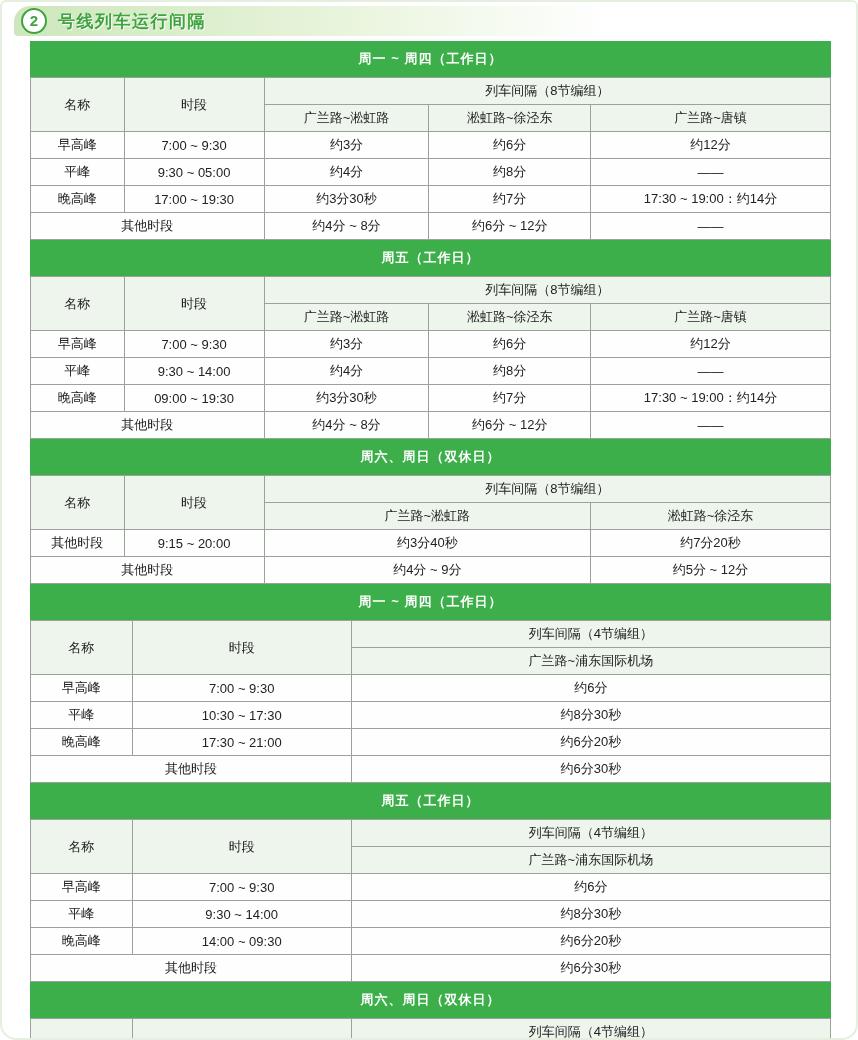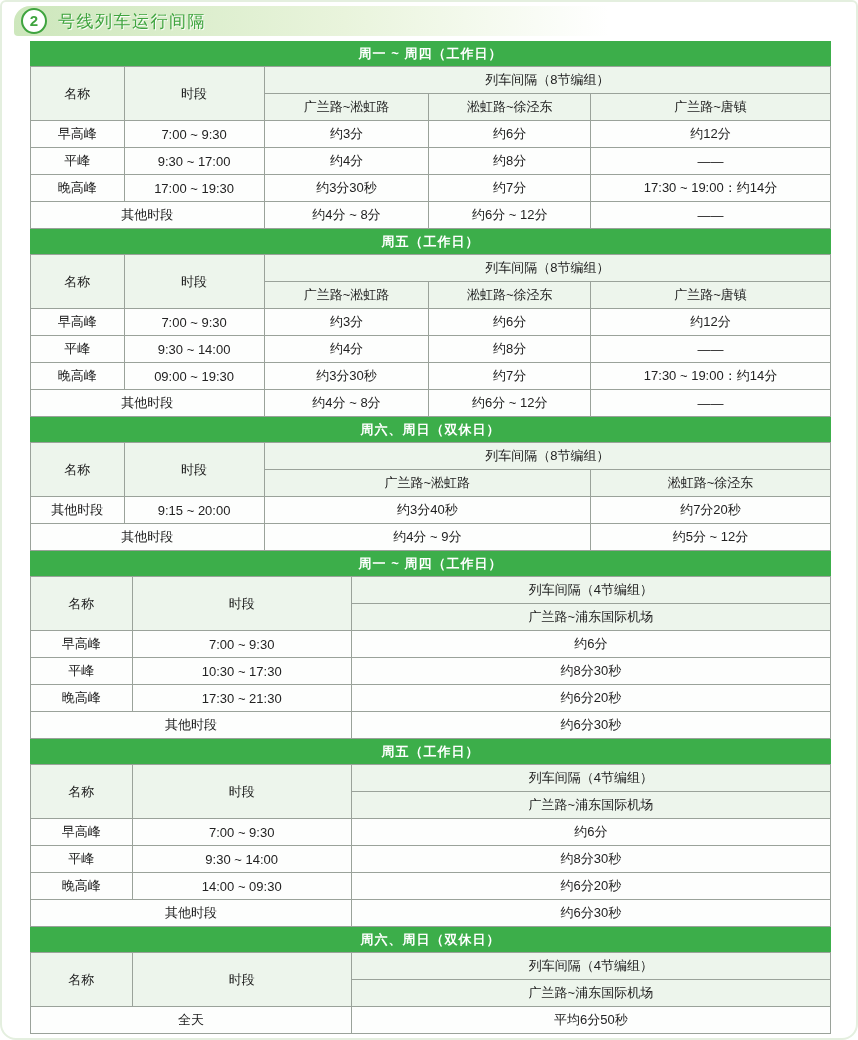--- a/index.html
+++ b/index.html
@@ -14,27 +14,27 @@
     background:linear-gradient(90deg, var(--banner-start,#cde7bc) 0%, #e9f4dc 40%, #ffffff 72%);
     display:flex; align-items:center;
   }
   .badge {
     width:22px; height:22px; border-radius:50%; background:#fff;
     border:2px solid var(--title-green,#3fa43f); color:var(--title-green,#3fa43f);
     font-weight:bold; font-size:15px; text-align:center; line-height:22px; margin-left:7px;
     flex:0 0 auto;
   }
   .title {
-    color:var(--title-green,#3fa43f); font-weight:normal; font-size:17px;
+    color:var(--title-green,#3fa43f); font-weight:bold; font-size:17px;
     margin-left:11px; letter-spacing:1.5px;
     text-shadow:1px 1px 0 rgba(255,255,255,.9);
   }
   .tables { margin:0 25px 0 28px; }
   .band {
-    height:25px; background:var(--band-green,#3cae4a); color:#fff;
+    height:36px; background:var(--band-green,#3cae4a); color:#fff;
     font-weight:bold; font-size:13px; letter-spacing:1px;
     display:flex; align-items:center; justify-content:center;
   }
   table { width:100%; border-collapse:collapse; table-layout:fixed; }
   th, td {
     border:1px solid var(--cell-border,#9aa29a);
     height:26px; padding:0 2px; font-size:13px; font-weight:normal;
     text-align:center; color:#222; overflow:hidden; white-space:nowrap;
   }
   thead th { background:var(--header-bg,#edf5ec); }
@@ -73,21 +73,21 @@
         <tbody>
           <tr>
             <td>早高峰</td>
             <td>7:00 ~ 9:30</td>
             <td>约3分</td>
             <td>约6分</td>
             <td>约12分</td>
           </tr>
           <tr>
             <td>平峰</td>
-            <td>9:30 ~ 17:00</td>
+            <td>9:30 ~ 05:00</td>
             <td>约4分</td>
             <td>约8分</td>
             <td>——</td>
           </tr>
           <tr>
             <td>晚高峰</td>
             <td>17:00 ~ 19:30</td>
             <td>约3分30秒</td>
             <td>约7分</td>
             <td>17:30 ~ 19:00：约14分</td>
@@ -207,21 +207,21 @@
             <td>7:00 ~ 9:30</td>
             <td>约6分</td>
           </tr>
           <tr>
             <td>平峰</td>
             <td>10:30 ~ 17:30</td>
             <td>约8分30秒</td>
           </tr>
           <tr>
             <td>晚高峰</td>
-            <td>17:30 ~ 21:30</td>
+            <td>17:30 ~ 21:00</td>
             <td>约6分20秒</td>
           </tr>
           <tr>
             <td colspan="2">其他时段</td>
             <td>约6分30秒</td>
           </tr>
         </tbody>
       </table>
       <div class="band">周五（工作日）</div>
       <table>

